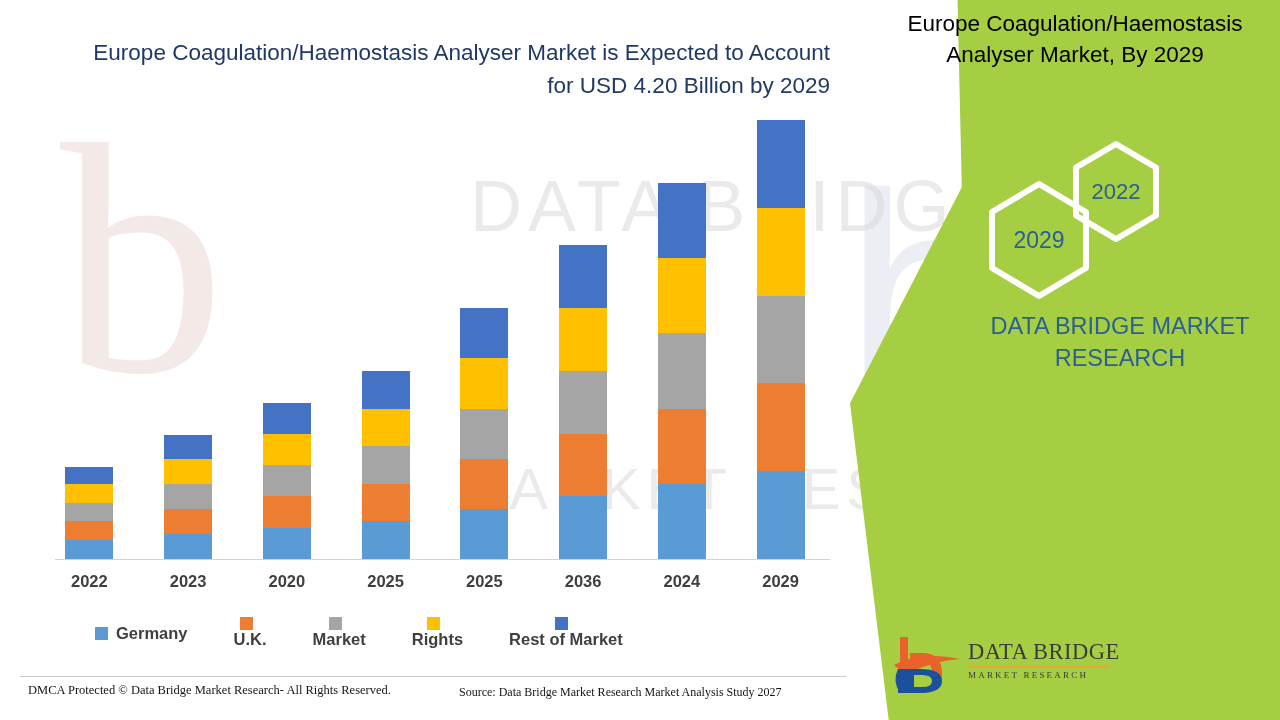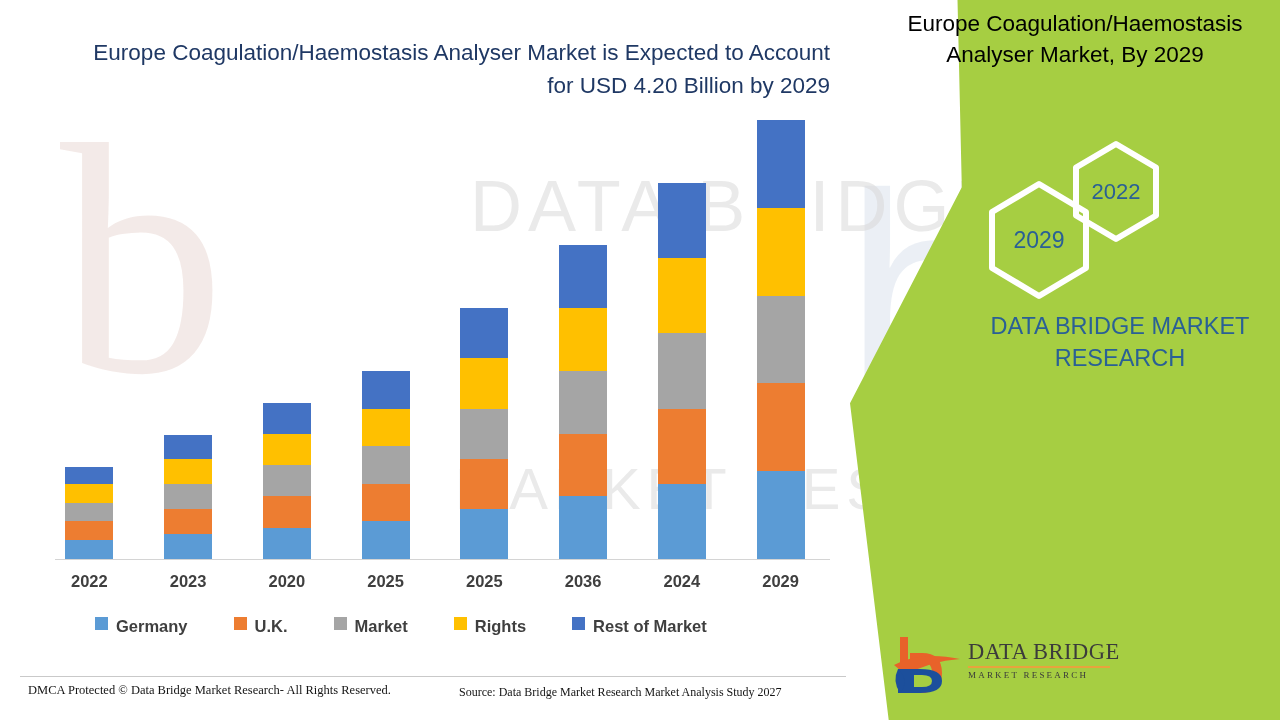--- a/index.html
+++ b/index.html
@@ -217,23 +217,24 @@
   #legend {
     position: absolute;
     z-index: 3;
     left: 95px; top: 617px;
     width: 710px;
     display: flex;
     align-items: center;
   }
   .legend-item {
     display: flex;
+    align-items: center;
     flex: 0 0 auto;
   }
-  .legend-item + .legend-item { margin-left: 46px; }
+  .legend-item + .legend-item { margin-left: 46px; flex-direction: column; }
   .swatch {
     width: 13px; height: 13px;
     margin-right: 8px;
     flex: 0 0 auto;
   }
   .legend-label {
     font-size: 16.5px;
     font-weight: bold;
     color: #3f3f3f;
     white-space: nowrap;

